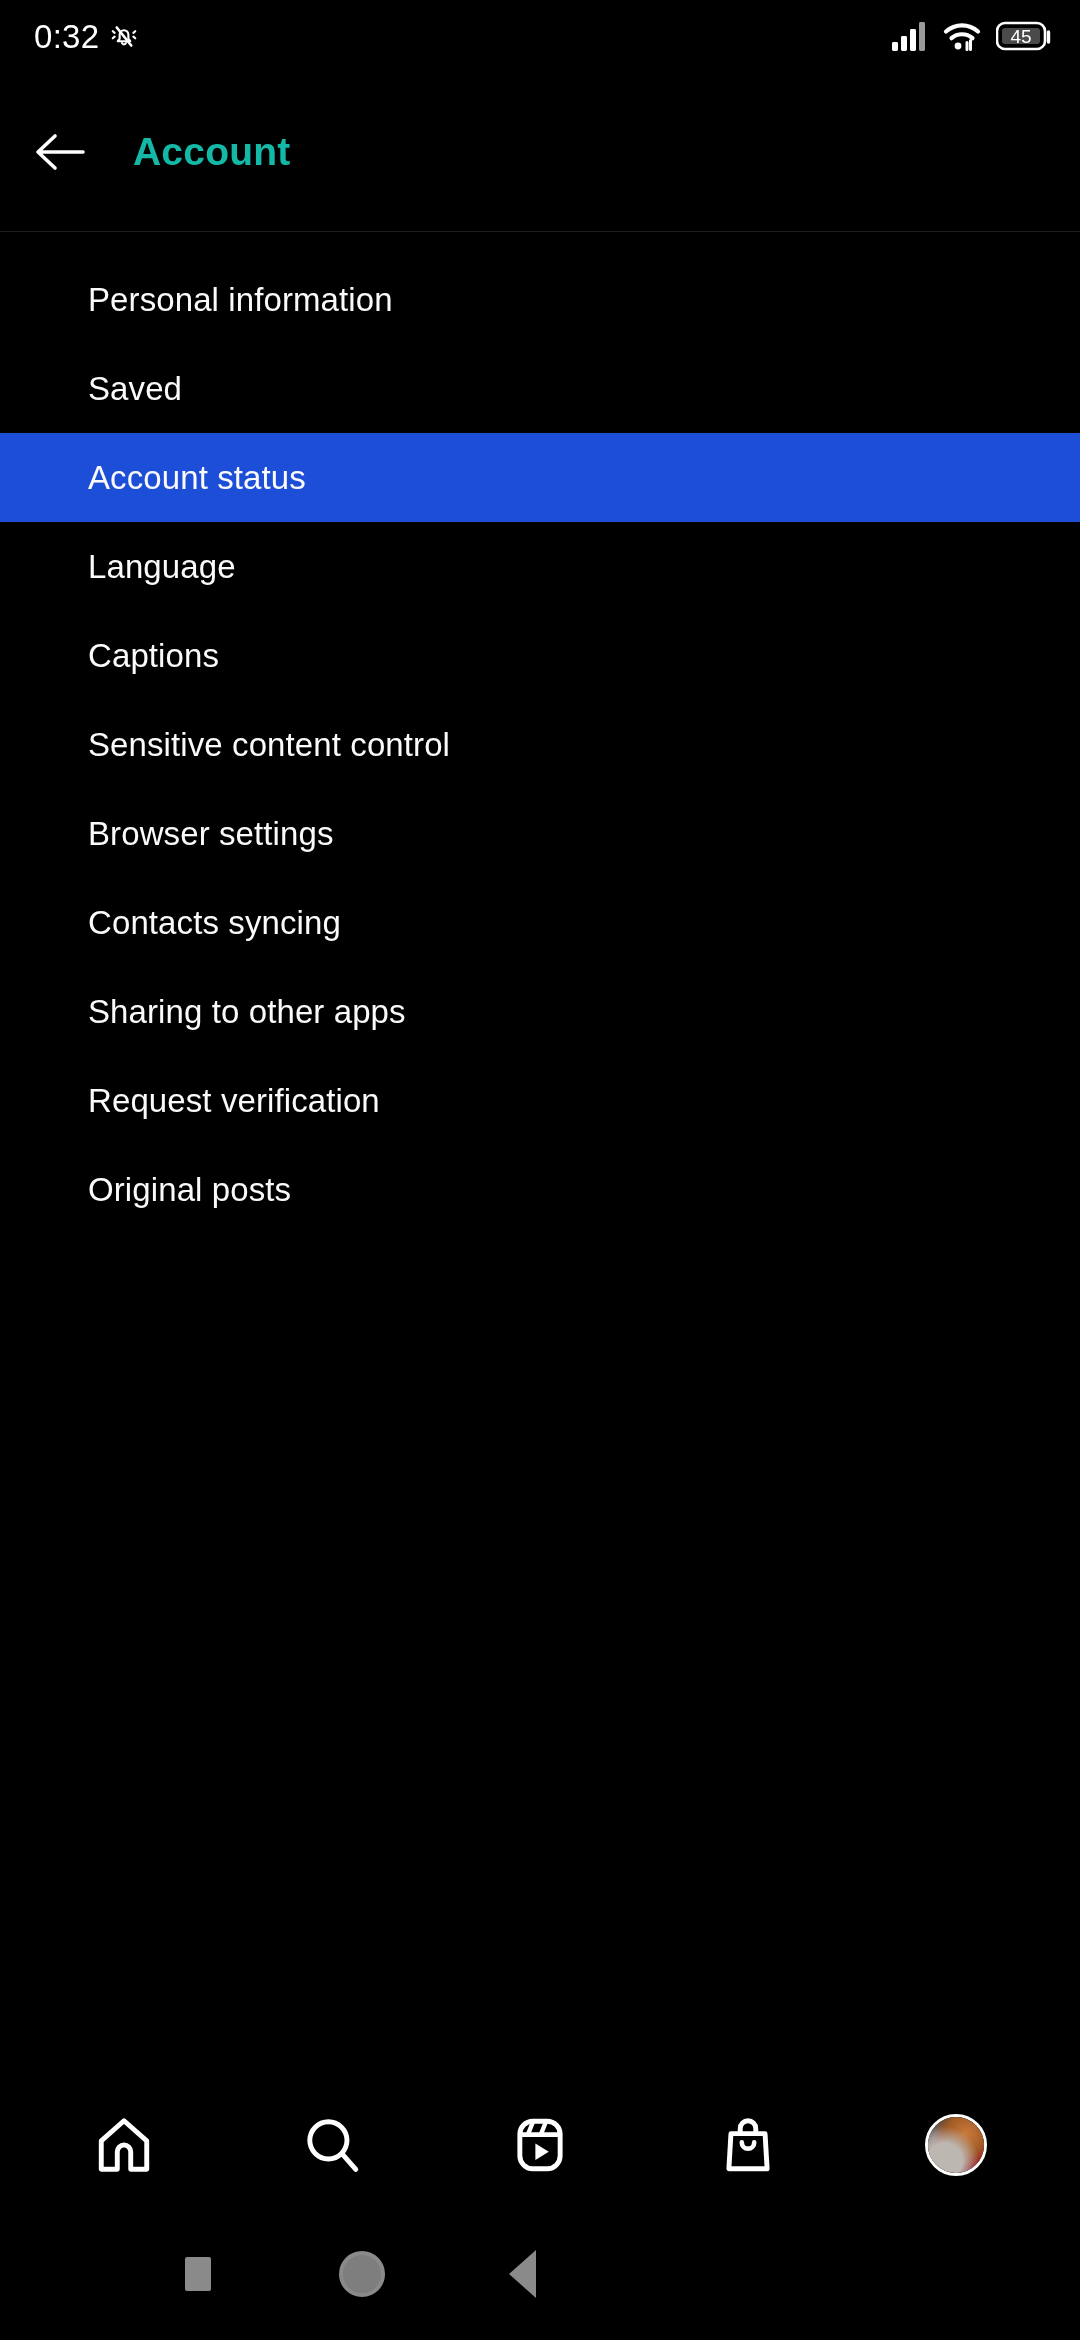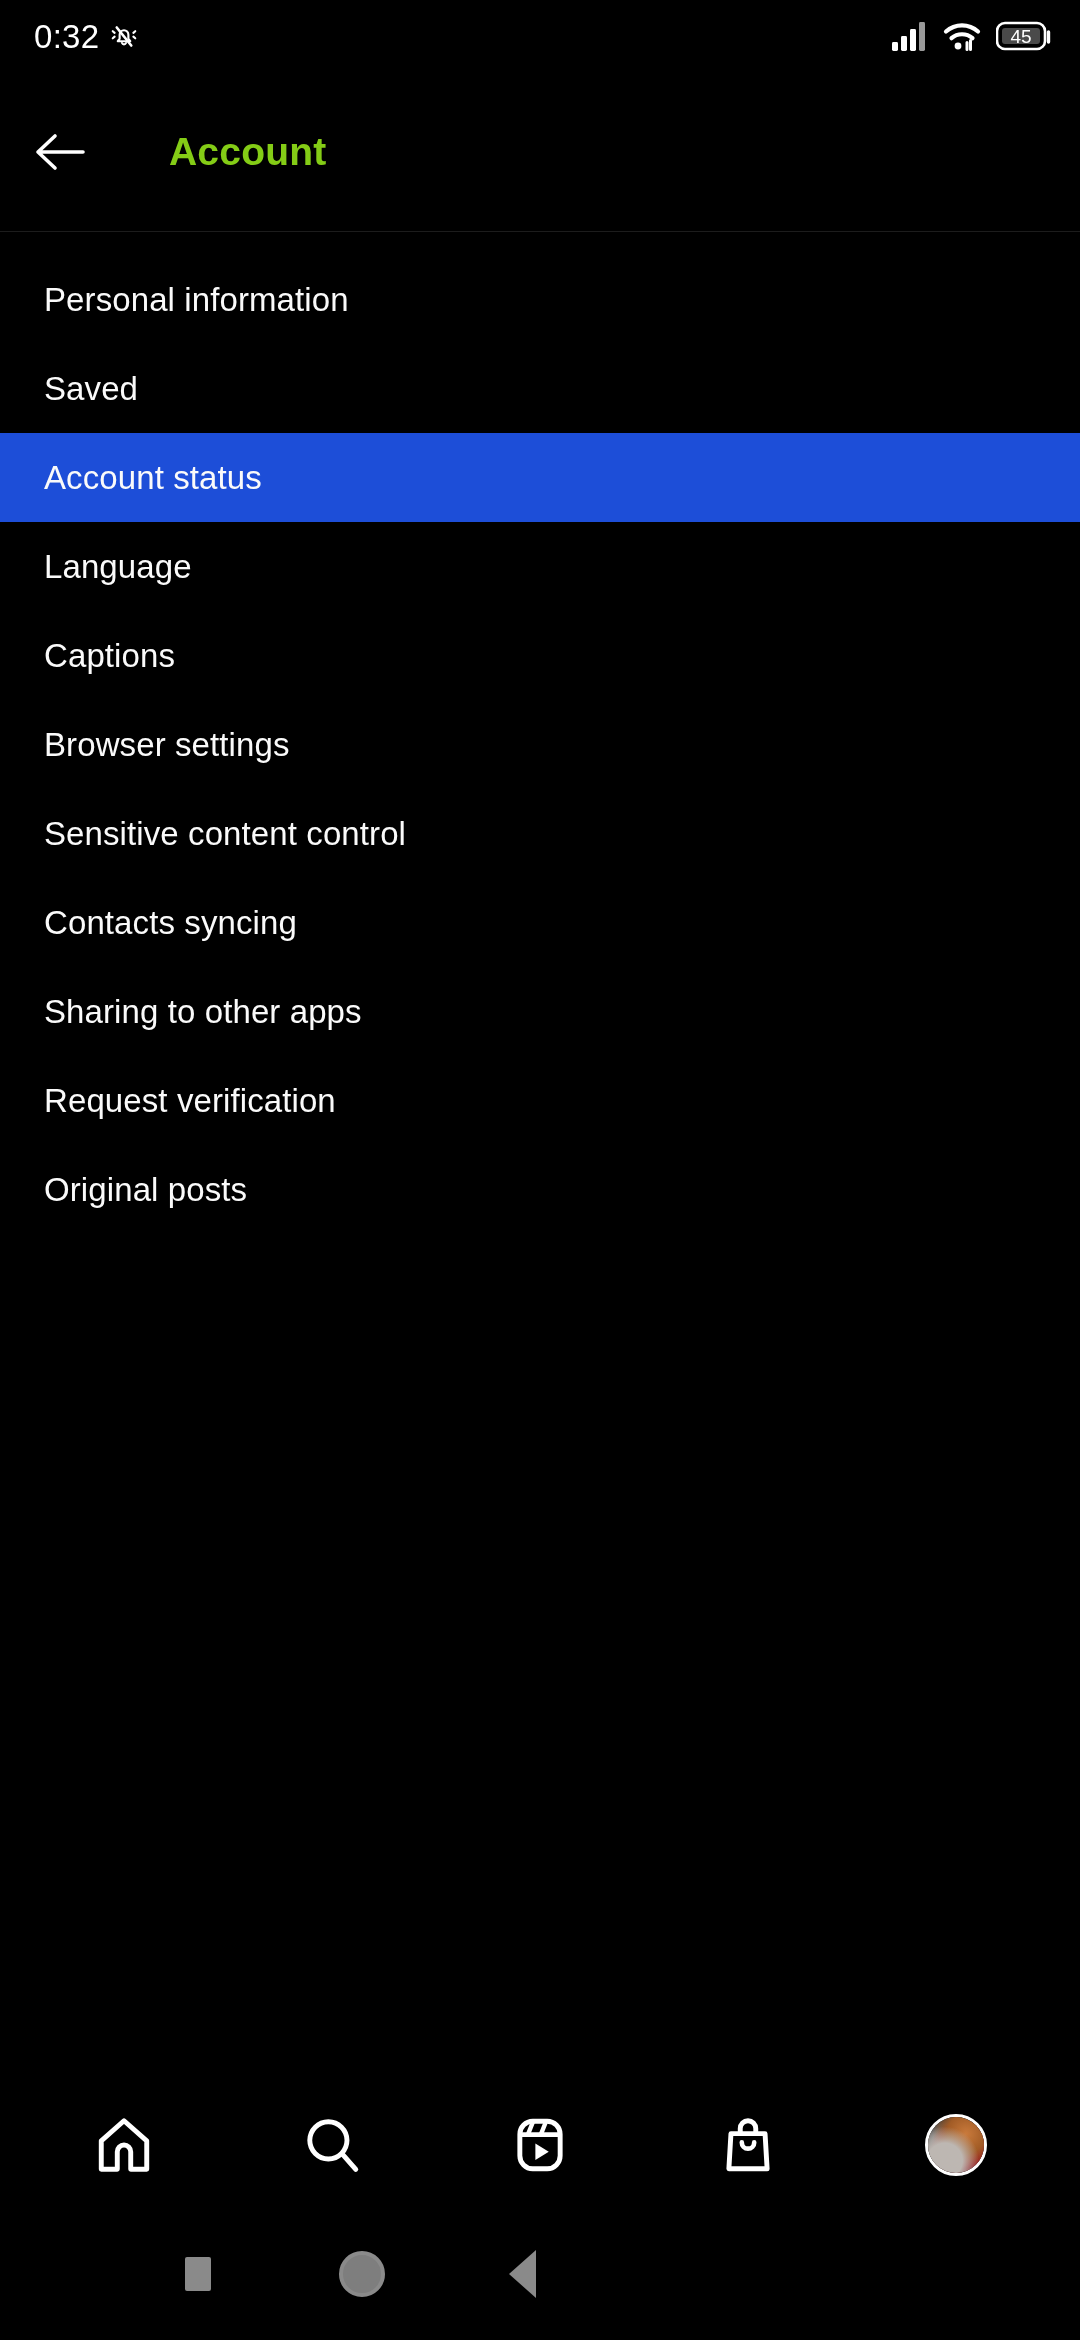--- a/index.html
+++ b/index.html
@@ -47,25 +47,24 @@
     padding-left:30px;
     border-bottom:1px solid #1c1c1c;
   }
   .back-btn {
     width:60px; height:60px;
     display:flex; align-items:center; justify-content:center;
     margin-right:43px;
     cursor:pointer;
   }
   .page-title {
-    color:#84cc16;
+    color:#14b8a6;
     font-size:39px;
     font-weight:700;
     letter-spacing:0.2px;
-    margin-left:36px;
   }
 
   
   .list {
     flex:1 1 auto;
     overflow:hidden;
     padding-top:23px;
   }
   .list-item {
     height:89px;
@@ -74,20 +73,21 @@
     padding-left:44px;
     cursor:pointer;
   }
   .list-item.selected { background:#1d4ed8; }
   .list-item .li-label {
     color:#fafafa;
     font-size:33px;
     font-weight:400;
     letter-spacing:0.1px;
     white-space:nowrap;
+    margin-left:44px;
   }
 
   
   .tabbar {
     flex:0 0 150px;
     height:150px;
     display:flex;
     align-items:center;
     justify-content:space-around;
     padding:0 20px;
@@ -220,24 +220,24 @@
     <div class="list-item selected">
       <span class="li-label">Account status</span>
     </div>
     <div class="list-item">
       <span class="li-label">Language</span>
     </div>
     <div class="list-item">
       <span class="li-label">Captions</span>
     </div>
     <div class="list-item">
+      <span class="li-label">Sensitive content control</span>
+    </div>
+    <div class="list-item">
       <span class="li-label">Browser settings</span>
-    </div>
-    <div class="list-item">
-      <span class="li-label">Sensitive content control</span>
     </div>
     <div class="list-item">
       <span class="li-label">Contacts syncing</span>
     </div>
     <div class="list-item">
       <span class="li-label">Sharing to other apps</span>
     </div>
     <div class="list-item">
       <span class="li-label">Request verification</span>
     </div>

